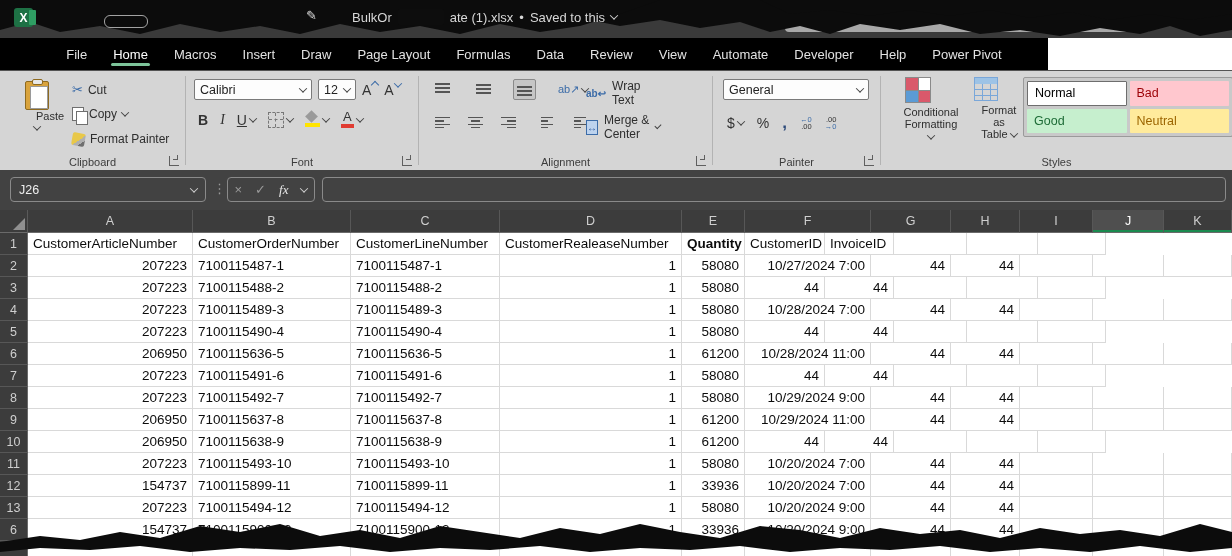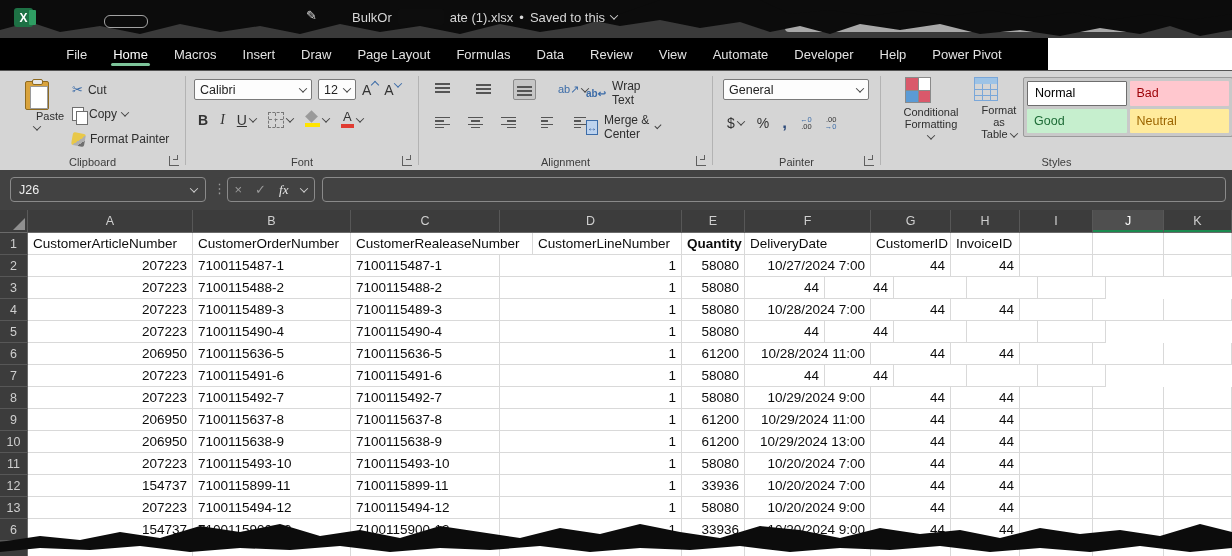--- a/index.html
+++ b/index.html
@@ -420,24 +420,23 @@
         <div class="colhead" style="width: 69px;">H</div>
         <div class="colhead" style="width: 73px;">I</div>
         <div class="colhead sel green" style="width: 71px;">J</div>
         <div class="colhead green" style="width: 68px;">K</div>
       </div>
     <div>
         <div class="grow">
           <div class="rowhead">1</div>
           <div class="cell" style="width: 165px;">CustomerArticleNumber</div>
           <div class="cell" style="width: 158px;">CustomerOrderNumber</div>
+          <div class="cell" style="width: 149px;">CustomerLineNumber</div>
           <div class="cell" style="width: 182px;">CustomerRealeaseNumber</div>
-          <div class="cell" style="width: 149px;">CustomerLineNumber</div>
           <div class="cell" style="width: 63px; font-weight: bold;">Quantity</div>
-          <div class="cell" style="width: 126px;">DeliveryDate</div>
           <div class="cell" style="width: 80px;">CustomerID</div>
           <div class="cell" style="width: 69px;">InvoiceID</div>
           <div class="cell" style="width: 73px;"></div>
           <div class="cell" style="width: 71px;"></div>
           <div class="cell" style="width: 68px;"></div>
         </div>
         <div class="grow">
           <div class="rowhead">2</div>
           <div class="cell r" style="width: 165px;">207223</div>
           <div class="cell" style="width: 158px;">7100115487-1</div>
@@ -546,21 +545,20 @@
           <div class="cell" style="width: 71px;"></div>
           <div class="cell" style="width: 68px;"></div>
         </div>
         <div class="grow">
           <div class="rowhead">10</div>
           <div class="cell r" style="width: 165px;">206950</div>
           <div class="cell" style="width: 158px;">7100115638-9</div>
           <div class="cell" style="width: 149px;">7100115638-9</div>
           <div class="cell r" style="width: 182px;">1</div>
           <div class="cell r" style="width: 63px;">61200</div>
-          <div class="cell r" style="width: 126px;">10/29/2024 13:00</div>
           <div class="cell r" style="width: 80px;">44</div>
           <div class="cell r" style="width: 69px;">44</div>
           <div class="cell" style="width: 73px;"></div>
           <div class="cell" style="width: 71px;"></div>
           <div class="cell" style="width: 68px;"></div>
         </div>
         <div class="grow">
           <div class="rowhead">11</div>
           <div class="cell r" style="width: 165px;">207223</div>
           <div class="cell" style="width: 158px;">7100115493-10</div>

